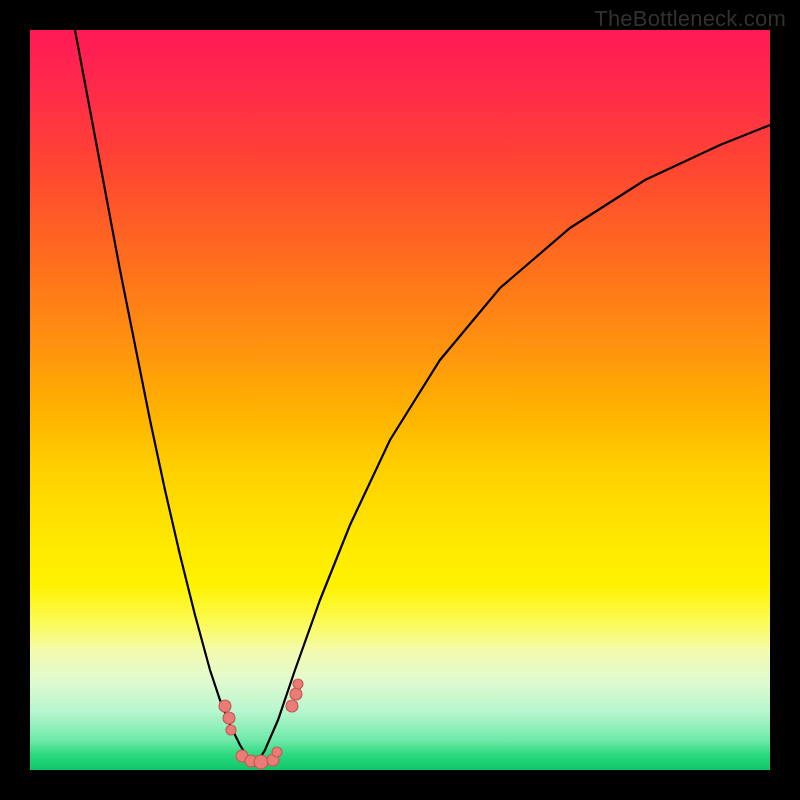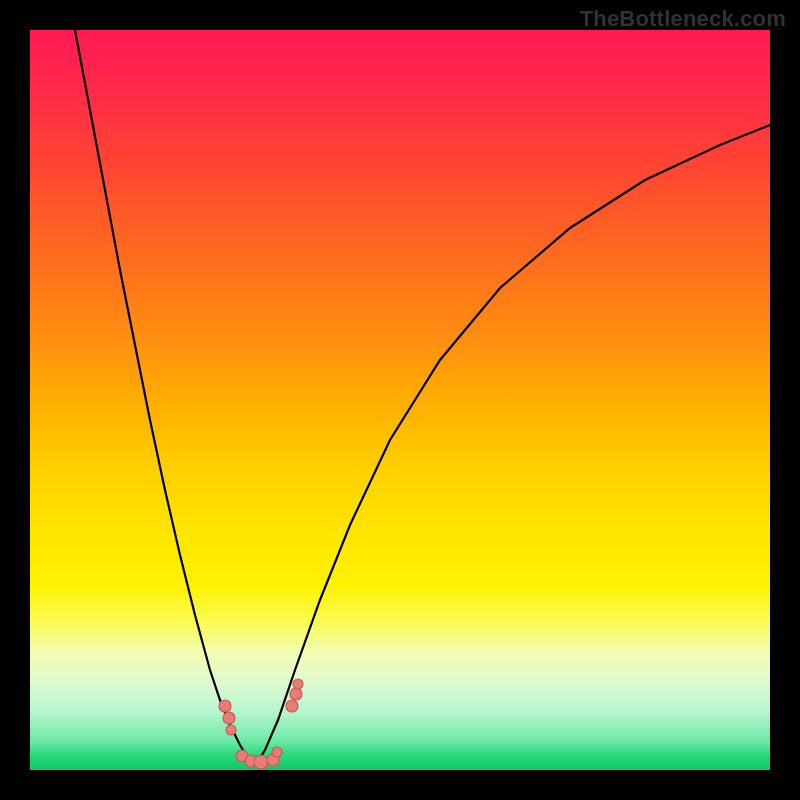--- a/index.html
+++ b/index.html
@@ -41,21 +41,21 @@
       #29d97e 98%,
       #11c668 100%
     );
   }
   .watermark {
     position: absolute;
     top: 6px;
     right: 14px;
     color: #3b3b3b;
     font-size: 22px;
-    font-weight: 700;
+    font-weight: 400;
     letter-spacing: 0.2px;
     opacity: 0.85;
     user-select: none;
   }
   svg.curve {
     position: absolute;
     inset: 0;
     width: 740px;
     height: 740px;
   }

